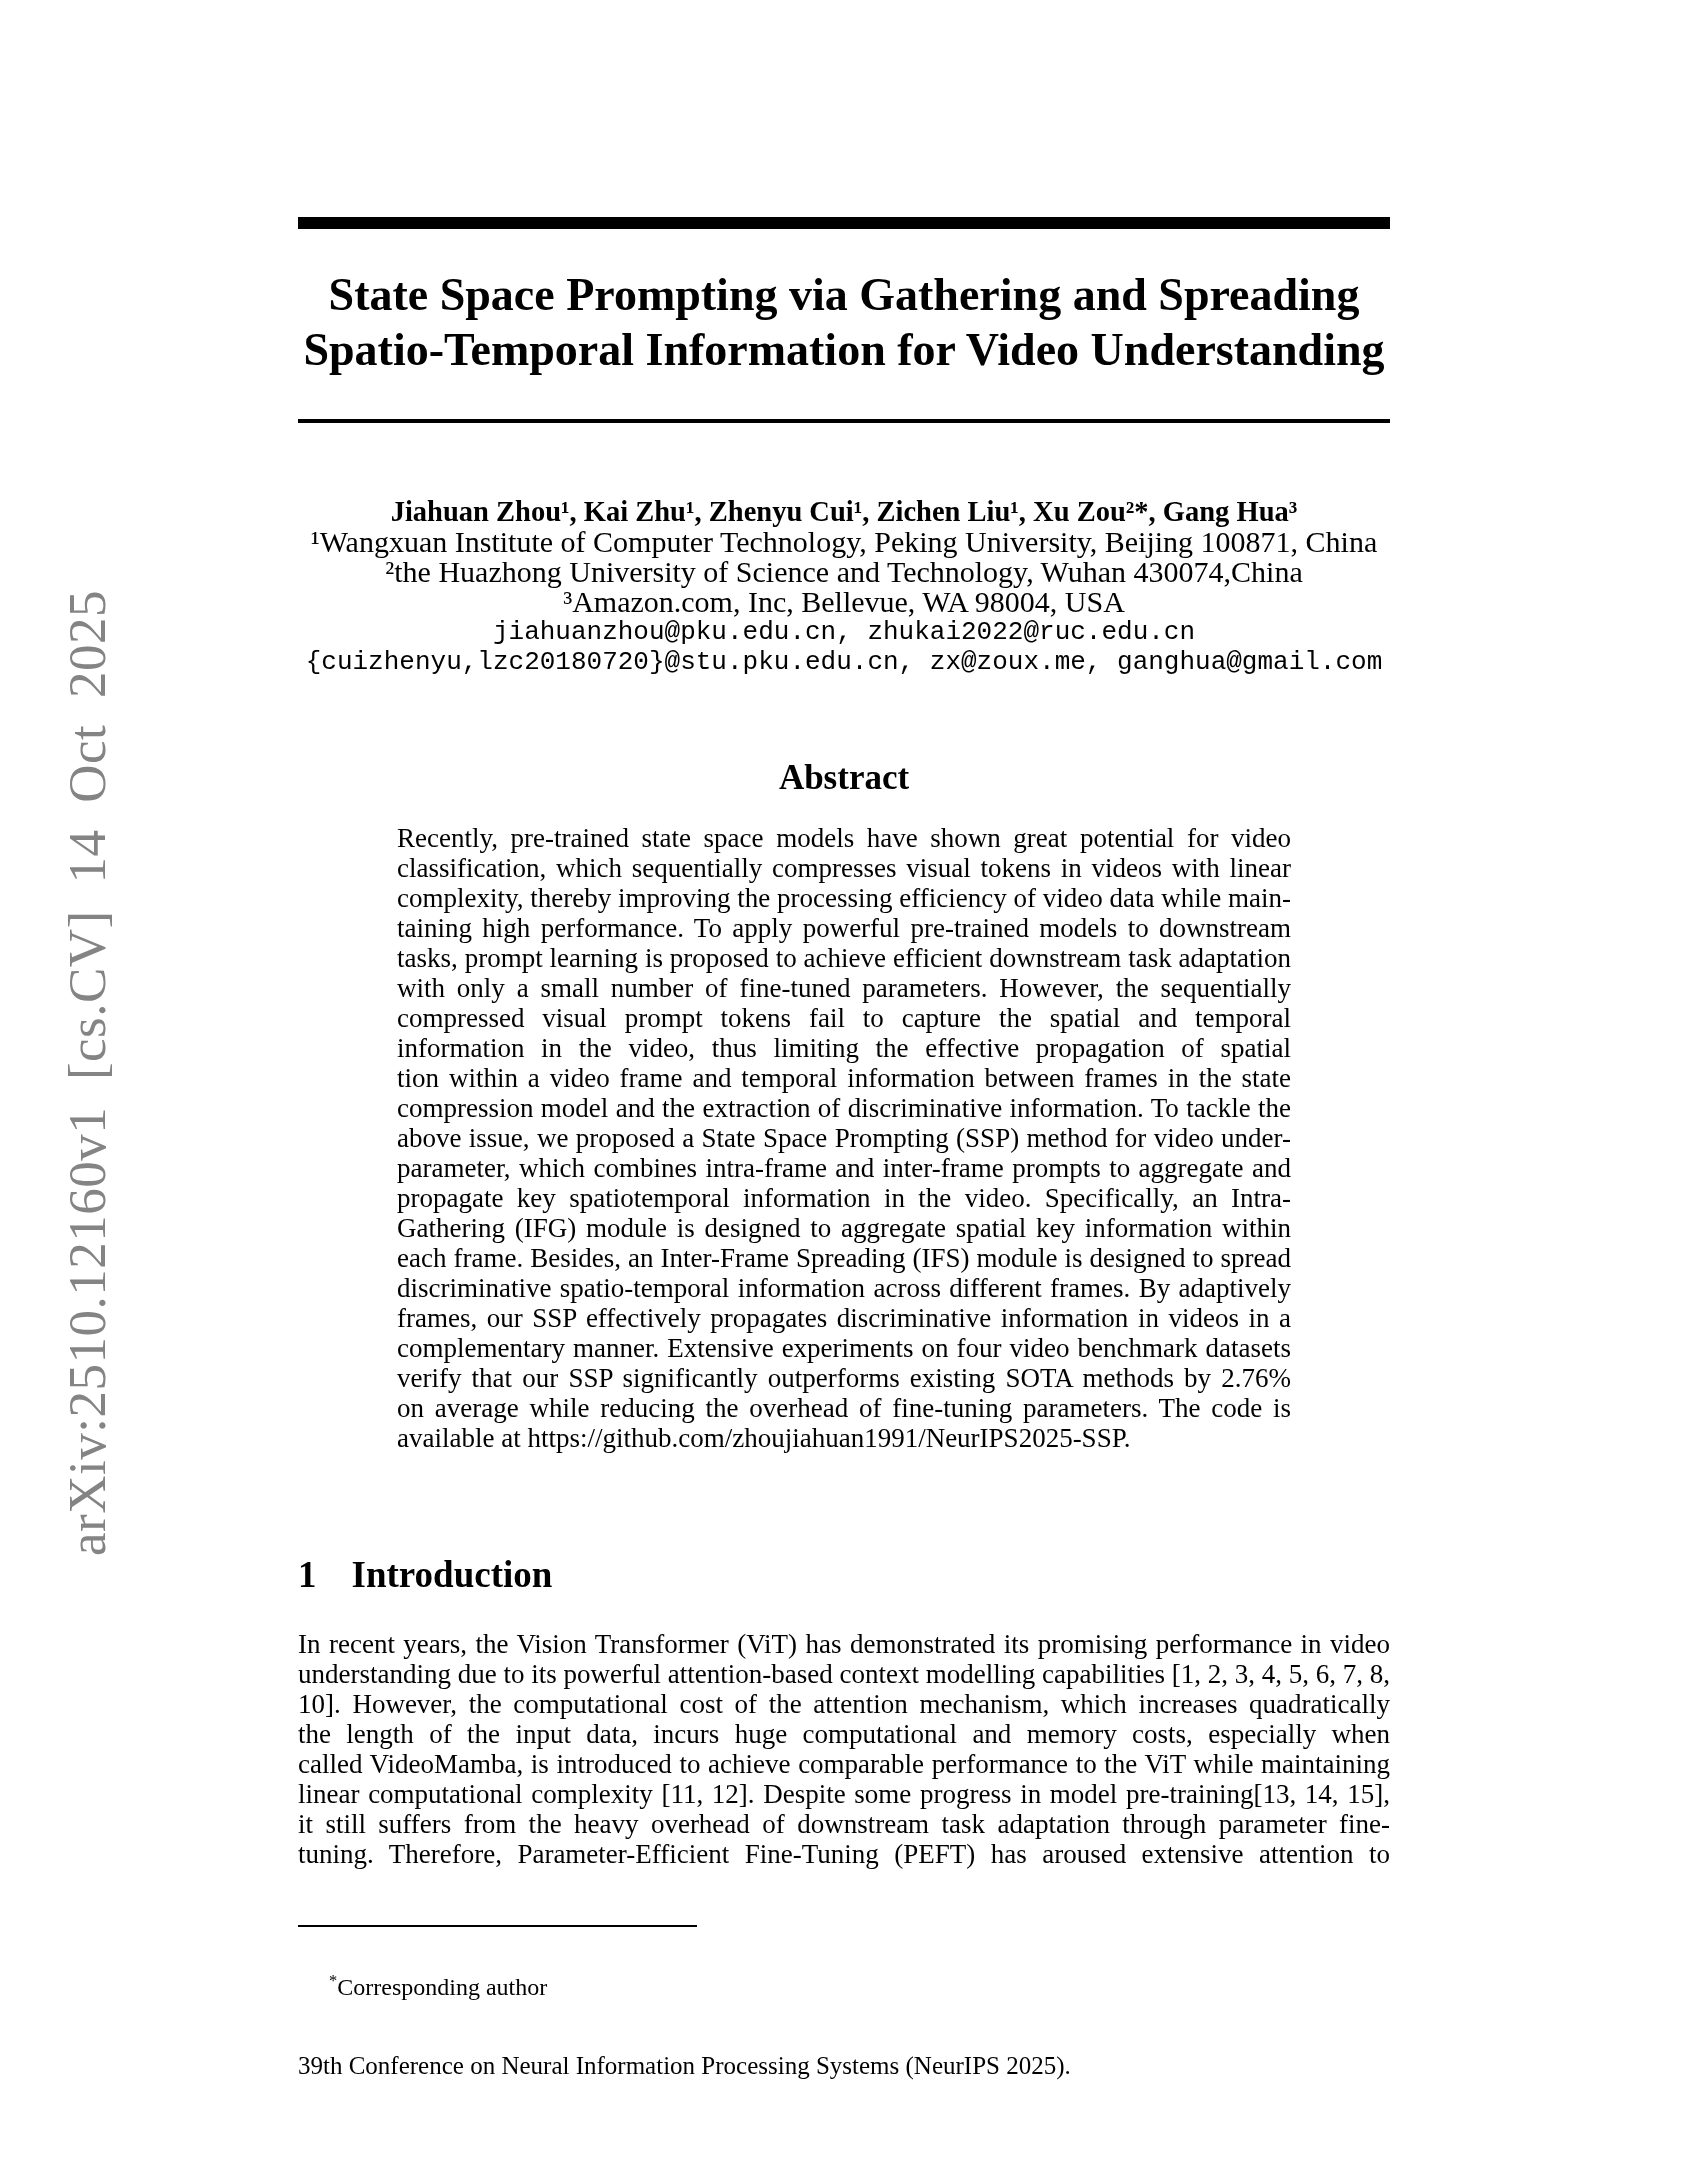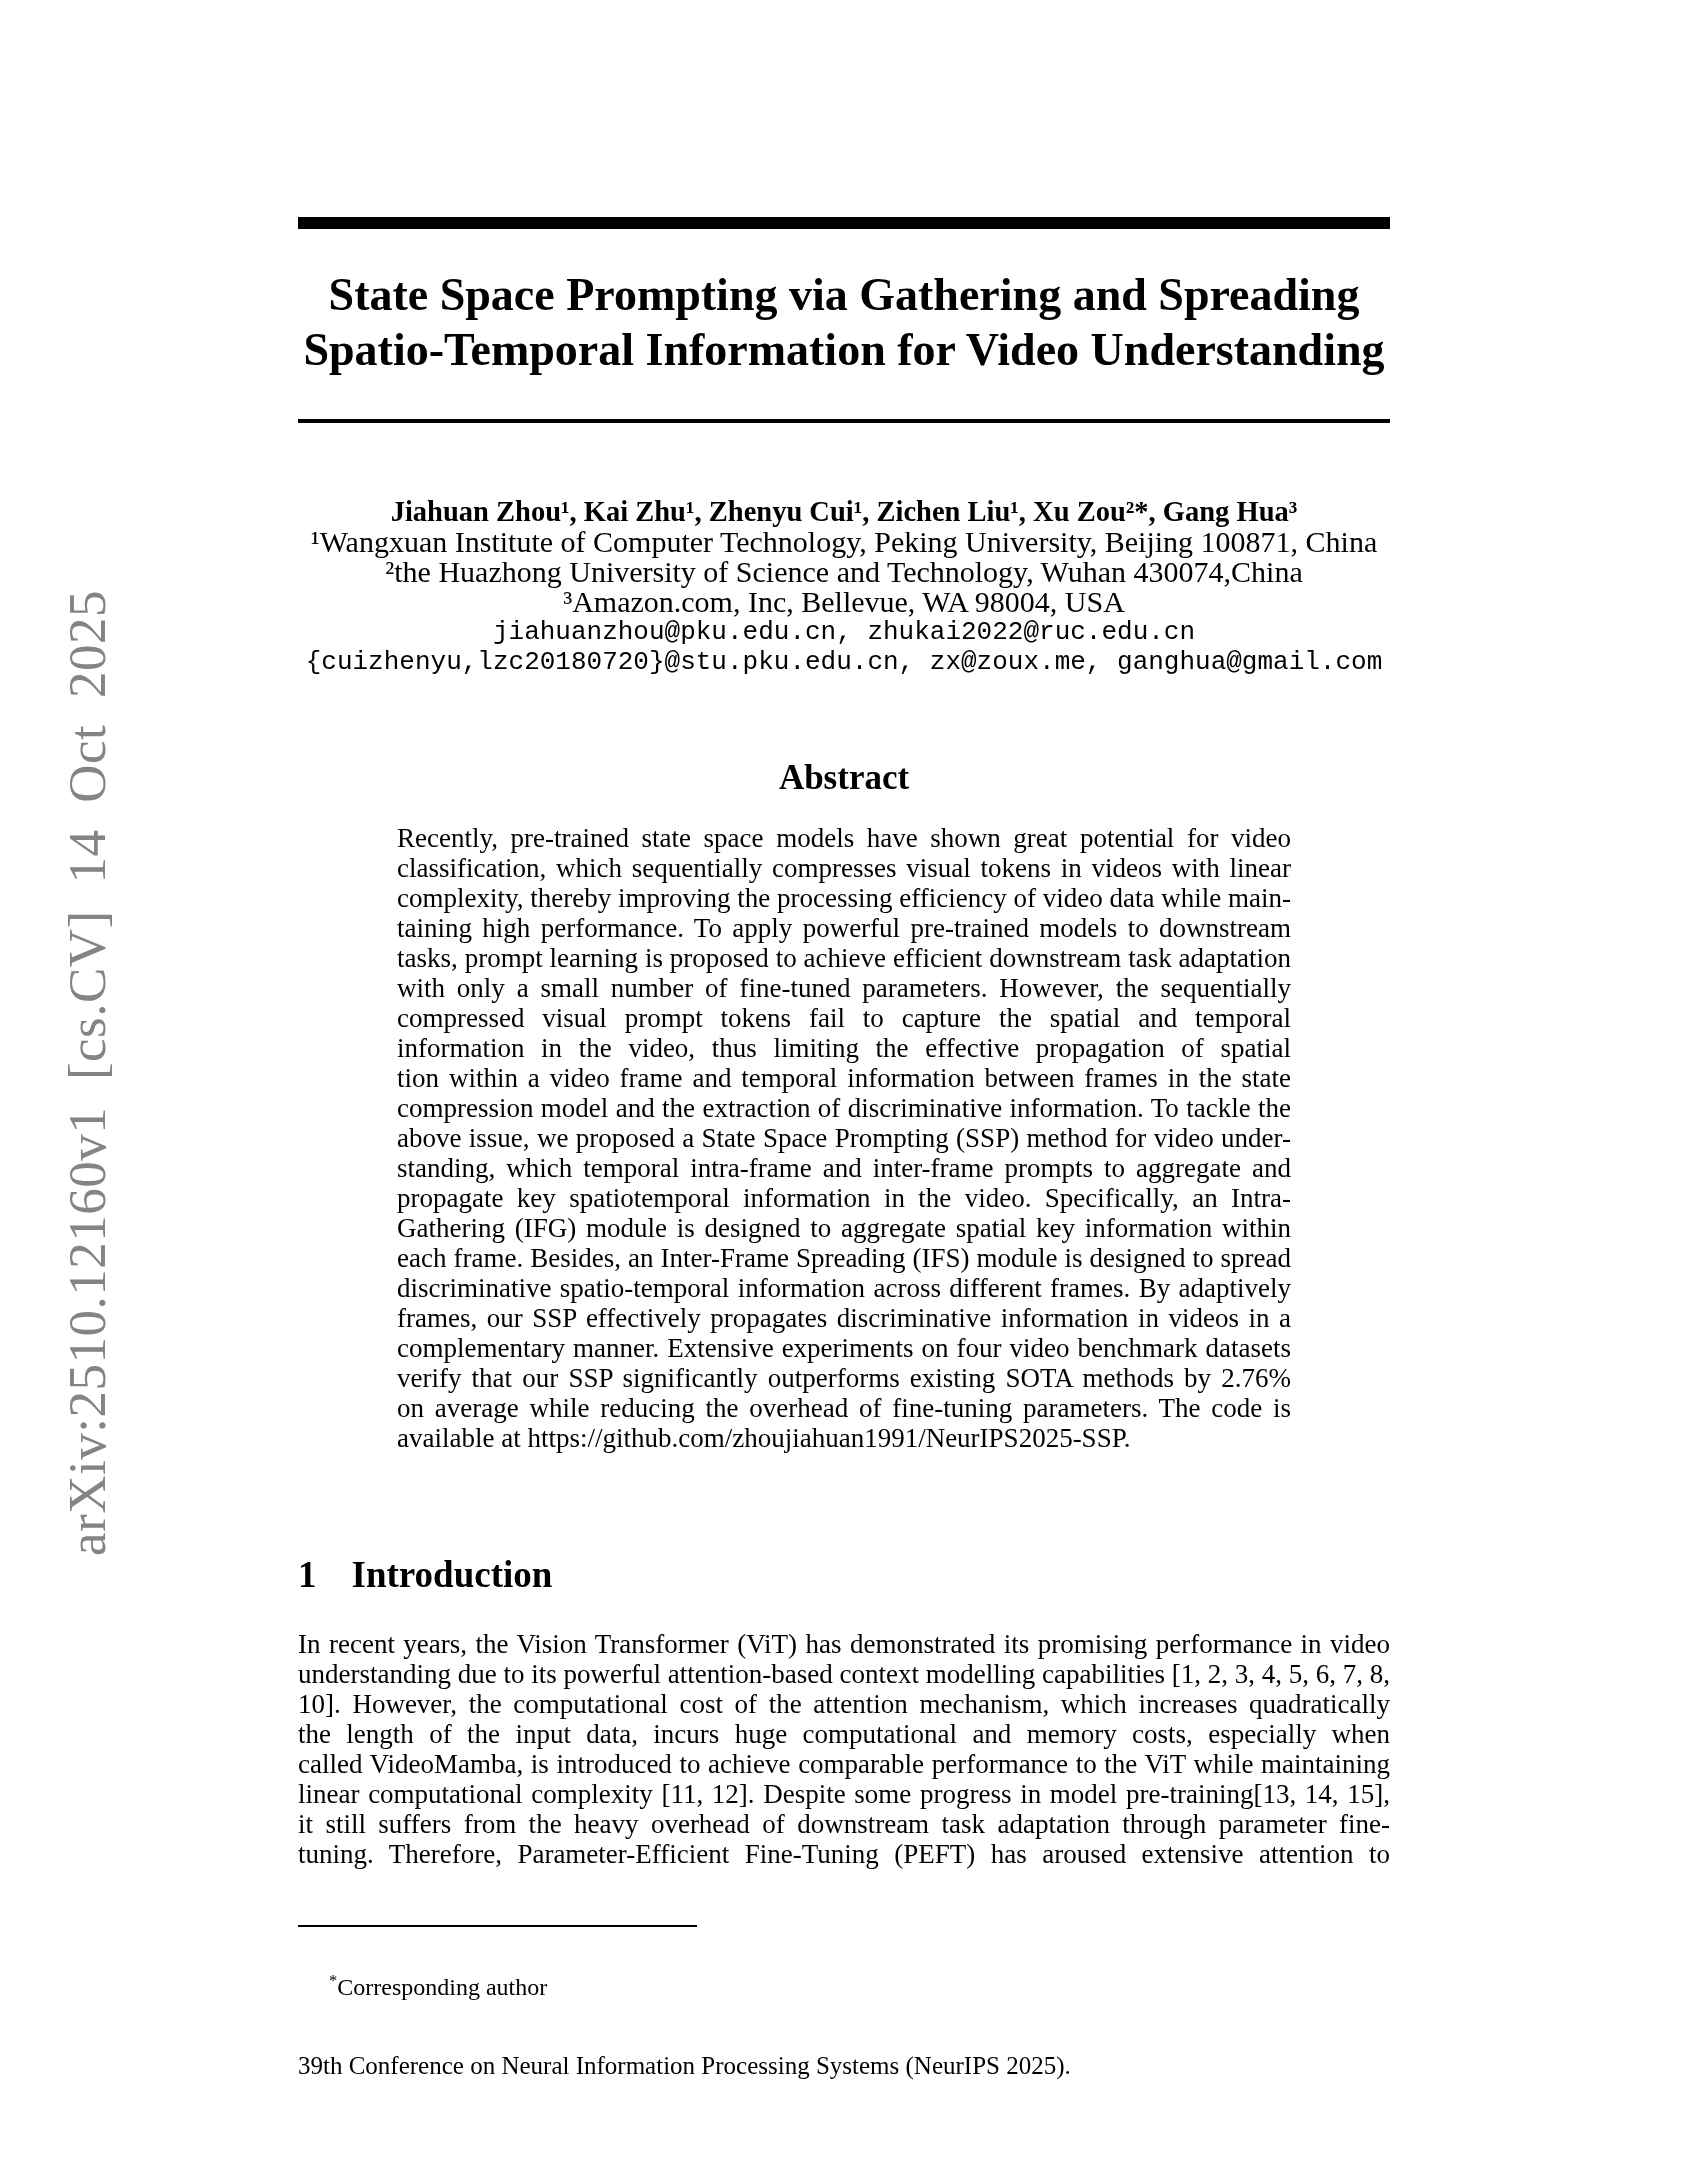--- a/index.html
+++ b/index.html
@@ -120,21 +120,21 @@
       <div class="aline">classification, which sequentially compresses visual tokens in videos with linear</div>
       <div class="aline">complexity, thereby improving the processing efficiency of video data while main-</div>
       <div class="aline">taining high performance. To apply powerful pre-trained models to downstream</div>
       <div class="aline">tasks, prompt learning is proposed to achieve efficient downstream task adaptation</div>
       <div class="aline">with only a small number of fine-tuned parameters.  However, the sequentially</div>
       <div class="aline">compressed visual prompt tokens fail to capture the spatial and temporal contextual</div>
       <div class="aline">information in the video, thus limiting the effective propagation of spatial informa-</div>
       <div class="aline">tion within a video frame and temporal information between frames in the state</div>
       <div class="aline">compression model and the extraction of discriminative information. To tackle the</div>
       <div class="aline">above issue, we proposed a State Space Prompting (SSP) method for video under-</div>
-      <div class="aline">standing, which temporal intra-frame and inter-frame prompts to aggregate and</div>
+      <div class="aline">parameter, which combines intra-frame and inter-frame prompts to aggregate and</div>
       <div class="aline">propagate key spatiotemporal information in the video. Specifically, an Intra-Frame</div>
       <div class="aline">Gathering (IFG) module is designed to aggregate spatial key information within</div>
       <div class="aline">each frame. Besides, an Inter-Frame Spreading (IFS) module is designed to spread</div>
       <div class="aline">discriminative spatio-temporal information across different frames. By adaptively</div>
       <div class="aline">frames, our SSP effectively propagates discriminative information in videos in a</div>
       <div class="aline">complementary manner. Extensive experiments on four video benchmark datasets</div>
       <div class="aline">verify that our SSP significantly outperforms existing SOTA methods by 2.76%</div>
       <div class="aline">on average while reducing the overhead of fine-tuning parameters.  The code is</div>
       <div class="aline">available at https://github.com/zhoujiahuan1991/NeurIPS2025-SSP.</div>
     </div>

